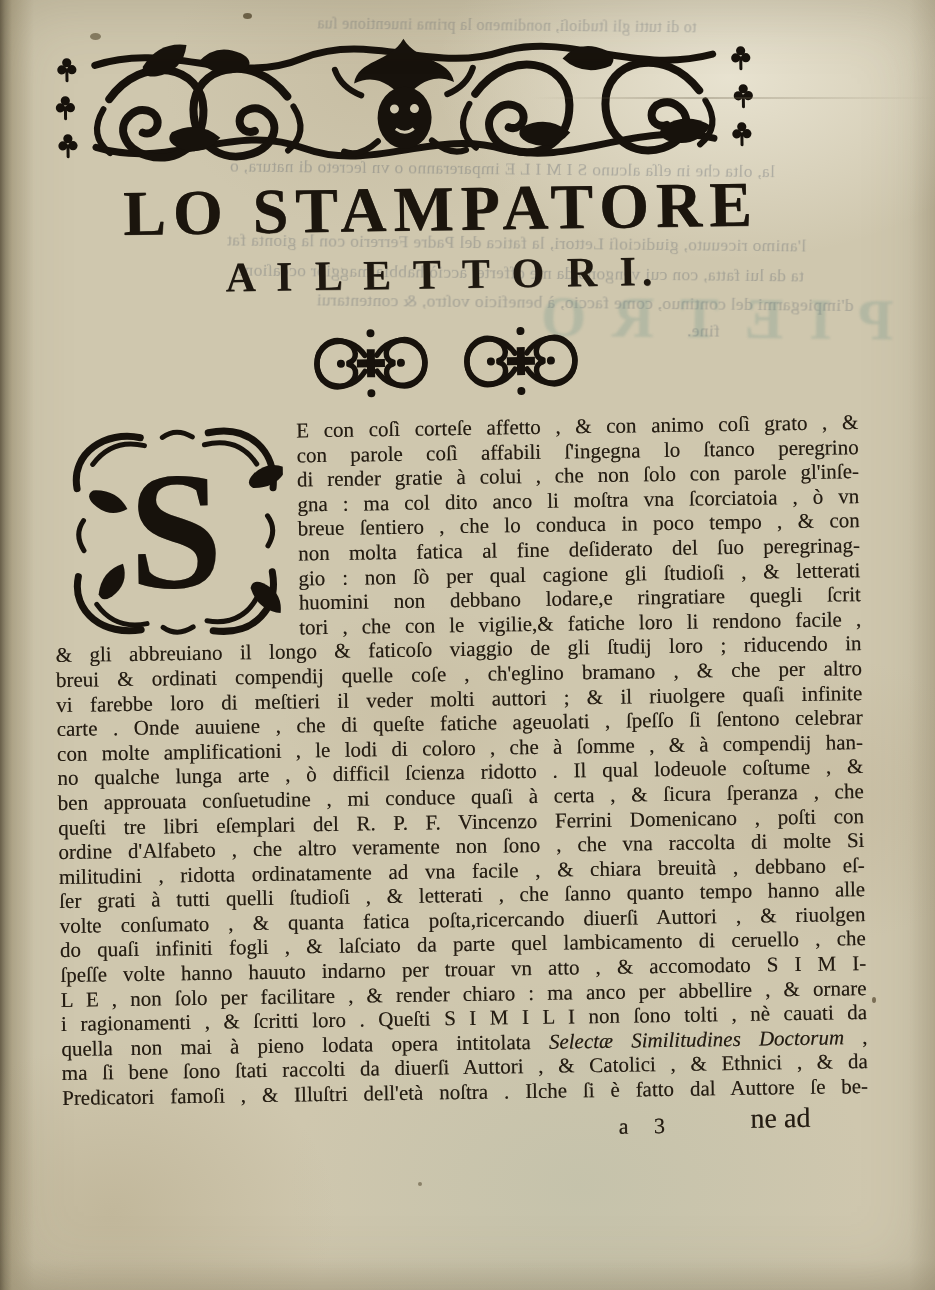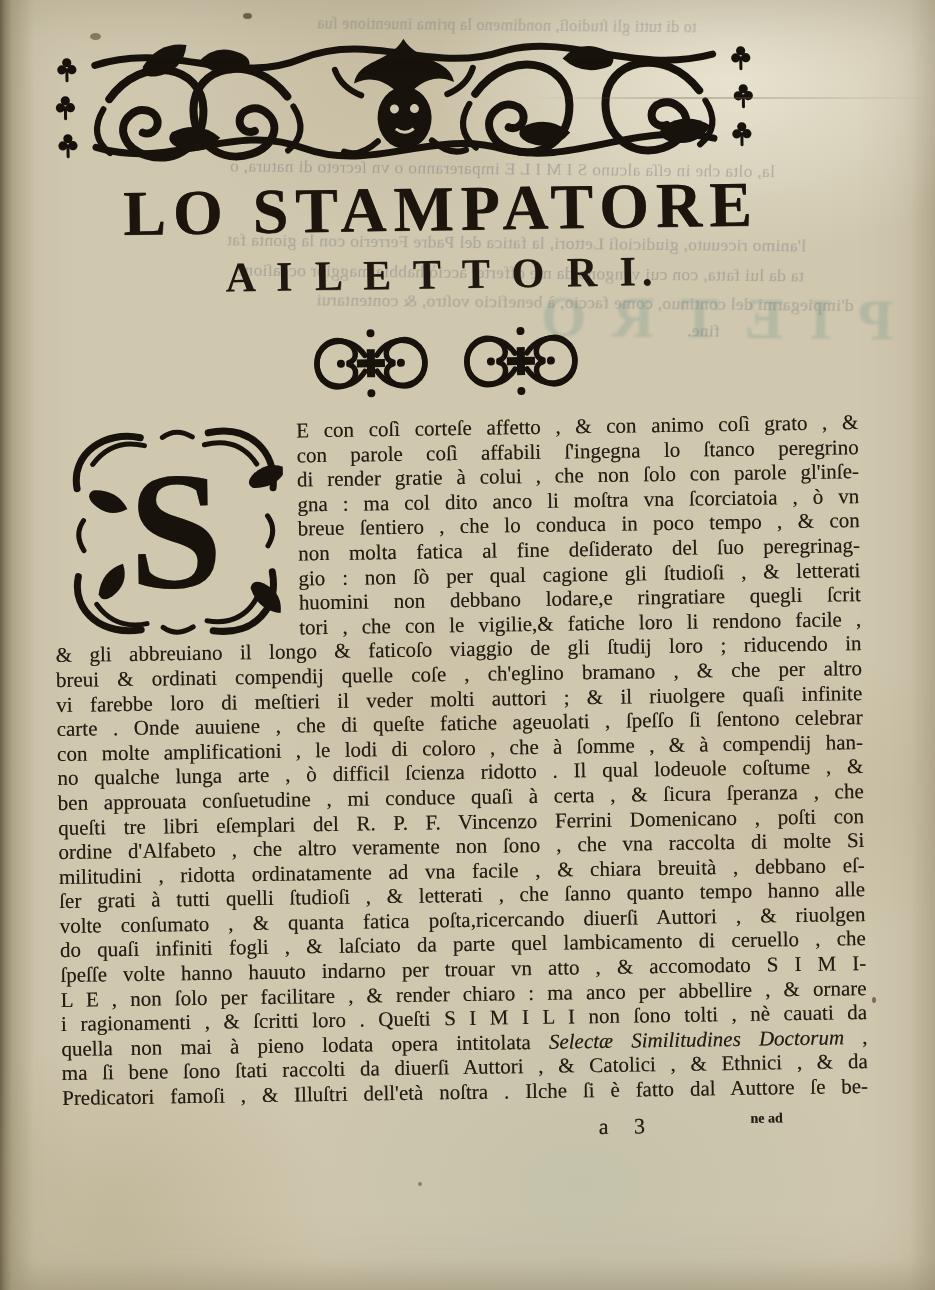--- a/index.html
+++ b/index.html
@@ -47,22 +47,22 @@
   .rosettes{position:absolute;left:50%;top:282px;transform:translateX(-53%);width:310px;height:96px;}
 
   .para{position:absolute;left:0;top:384px;width:806px;
     font-size:21px;line-height:24.6px;text-align:justify;
     text-shadow:.25px 0 rgba(35,27,16,.55);}
   .initial-box{position:absolute;left:14px;top:3px;width:216px;height:218px;}
   .ind{margin-left:244px;}
   .bl{text-align:justify;text-align-last:justify;white-space:normal;}
   .it{font-style:italic;}
   .footer-row{position:relative;height:40px;margin-top:6px;}
-  .sig{position:absolute;left:536px;top:6px;font-size:22px;word-spacing:20px;}
-  .catch{position:absolute;left:688px;top:0;font-size:14px;font-weight:bold;}
+  .sig{position:absolute;left:556px;top:6px;font-size:22px;word-spacing:20px;}
+  .catch{position:absolute;left:688px;top:0;font-size:28px;}
 </style>
 </head>
 <body>
 
 <div class="page">
 
   <div class="bleed">
     <div class="bt" style="top:16px;left:170px;width:520px;font-size:16px;">to di tutti gli ſtudioſi, nondimeno la prima inuentione ſua</div>
     <div class="bt" style="top:158px;left:70px;width:700px;">la, olta che in eſſa alcuno S I M I L E impareranno o vn ſecreto di natura, o</div>
     <div class="bt" style="top:232px;left:72px;width:730px;">l'animo riceuuto, giudicioſi Lettori, la fatica del Padre Ferrerio con la gionta fat</div>

